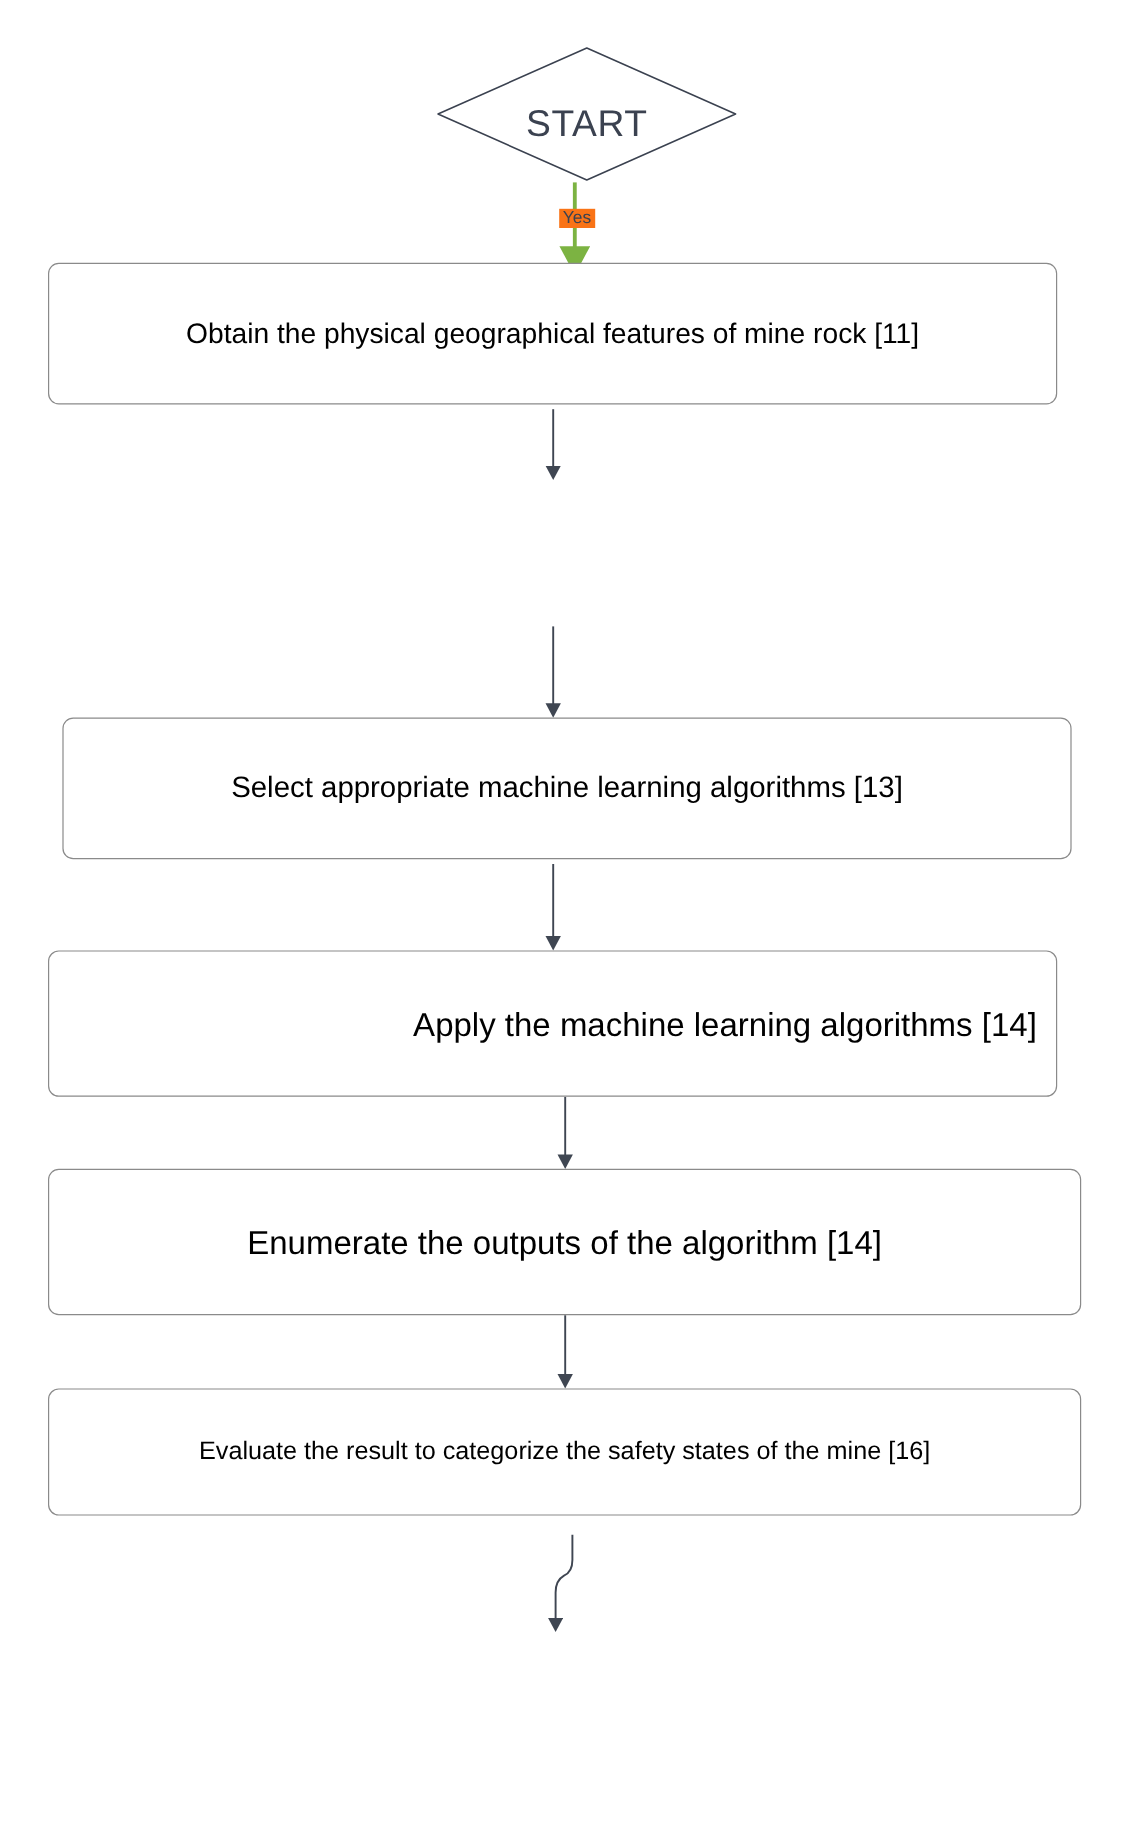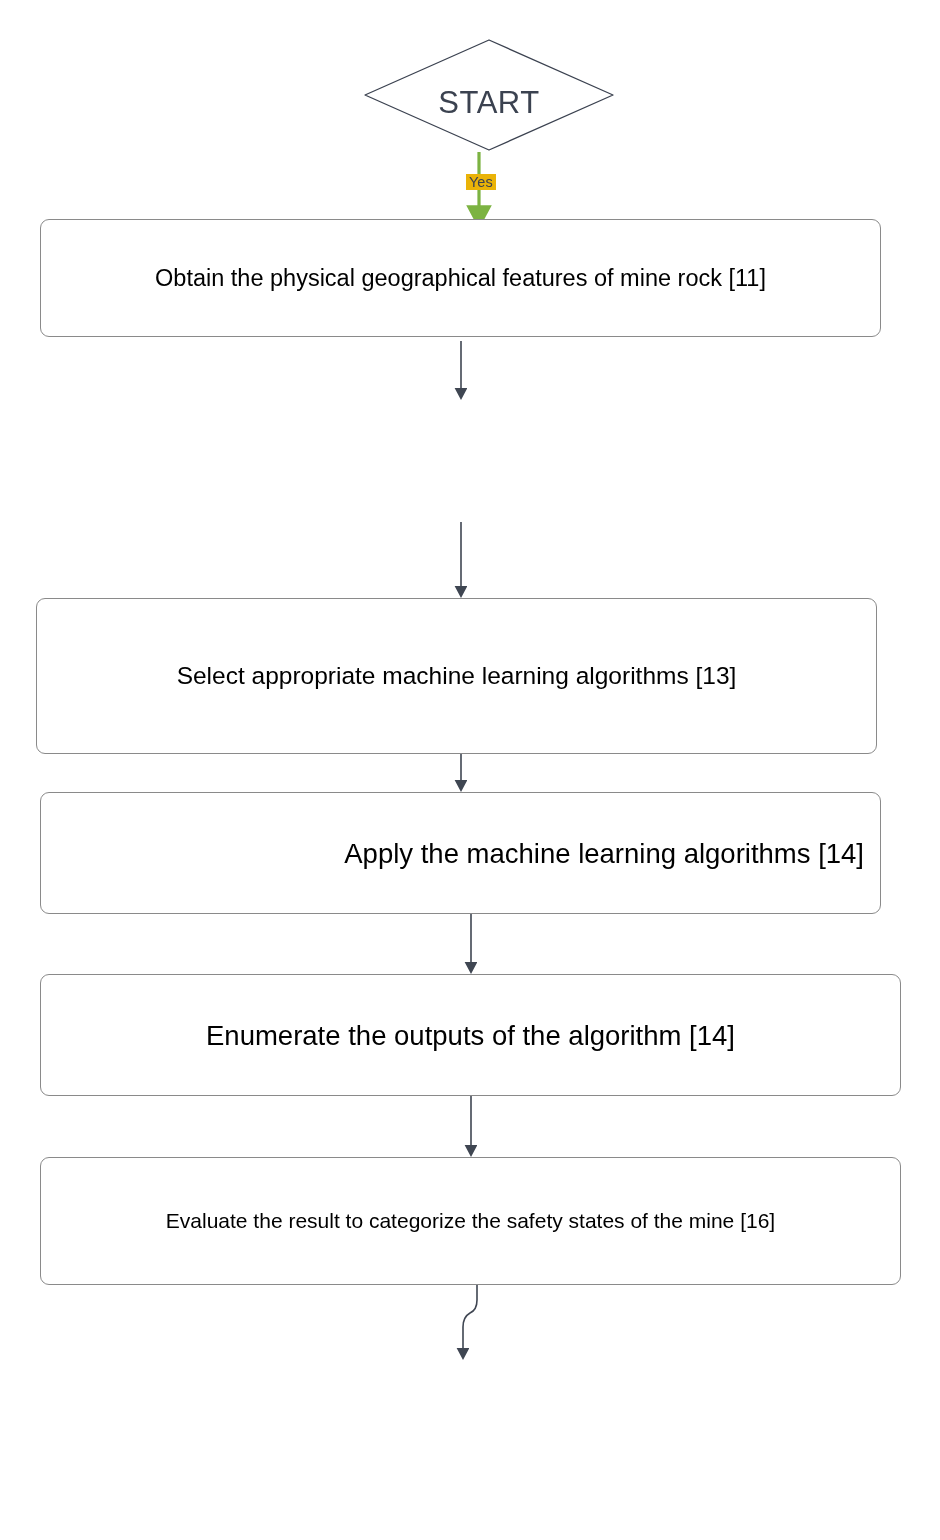--- a/index.html
+++ b/index.html
@@ -84,34 +84,34 @@
   .process-box .box-label {
     color: #000000;
     text-align: center;
     line-height: 1.2;
     white-space: nowrap;
   }
   #node-p1 { left: 40px; top: 219px; width: 841px; height: 118px; }
   #node-p1 .box-label { font-size: 23.5px; }
   #node-p2 { left: 40px; top: 400px; width: 841px; height: 122px; }
   #node-p2 .box-label { font-size: 23.5px; }
-  #node-p3 { left: 36px; top: 598px; width: 841px; height: 156px; }
+  #node-p3 { left: 52px; top: 598px; width: 841px; height: 118px; }
   #node-p3 .box-label { font-size: 24.5px; }
   #node-p4 { left: 40px; top: 792px; width: 841px; height: 122px; justify-content: flex-end; }
   #node-p4 .box-label { font-size: 27.5px; }
   #node-p5 { left: 40px; top: 974px; width: 861px; height: 122px; }
   #node-p5 .box-label { font-size: 27.5px; }
-  #node-p6 { left: 40px; top: 1157px; width: 861px; height: 128px; }
+  #node-p6 { left: 40px; top: 1157px; width: 861px; height: 106px; }
   #node-p6 .box-label { font-size: 21px; }
   
   .edge-label {
     position: absolute;
     color: #3b4250;
     font-size: 14.5px;
-    background: #eab308;
+    background: #f97316;
     padding: 0 3px;
     white-space: nowrap;
   }
   #edge-label-yes {
     left: 466px;
     top: 174px;
   }
 </style>
 </head>
 <body>

